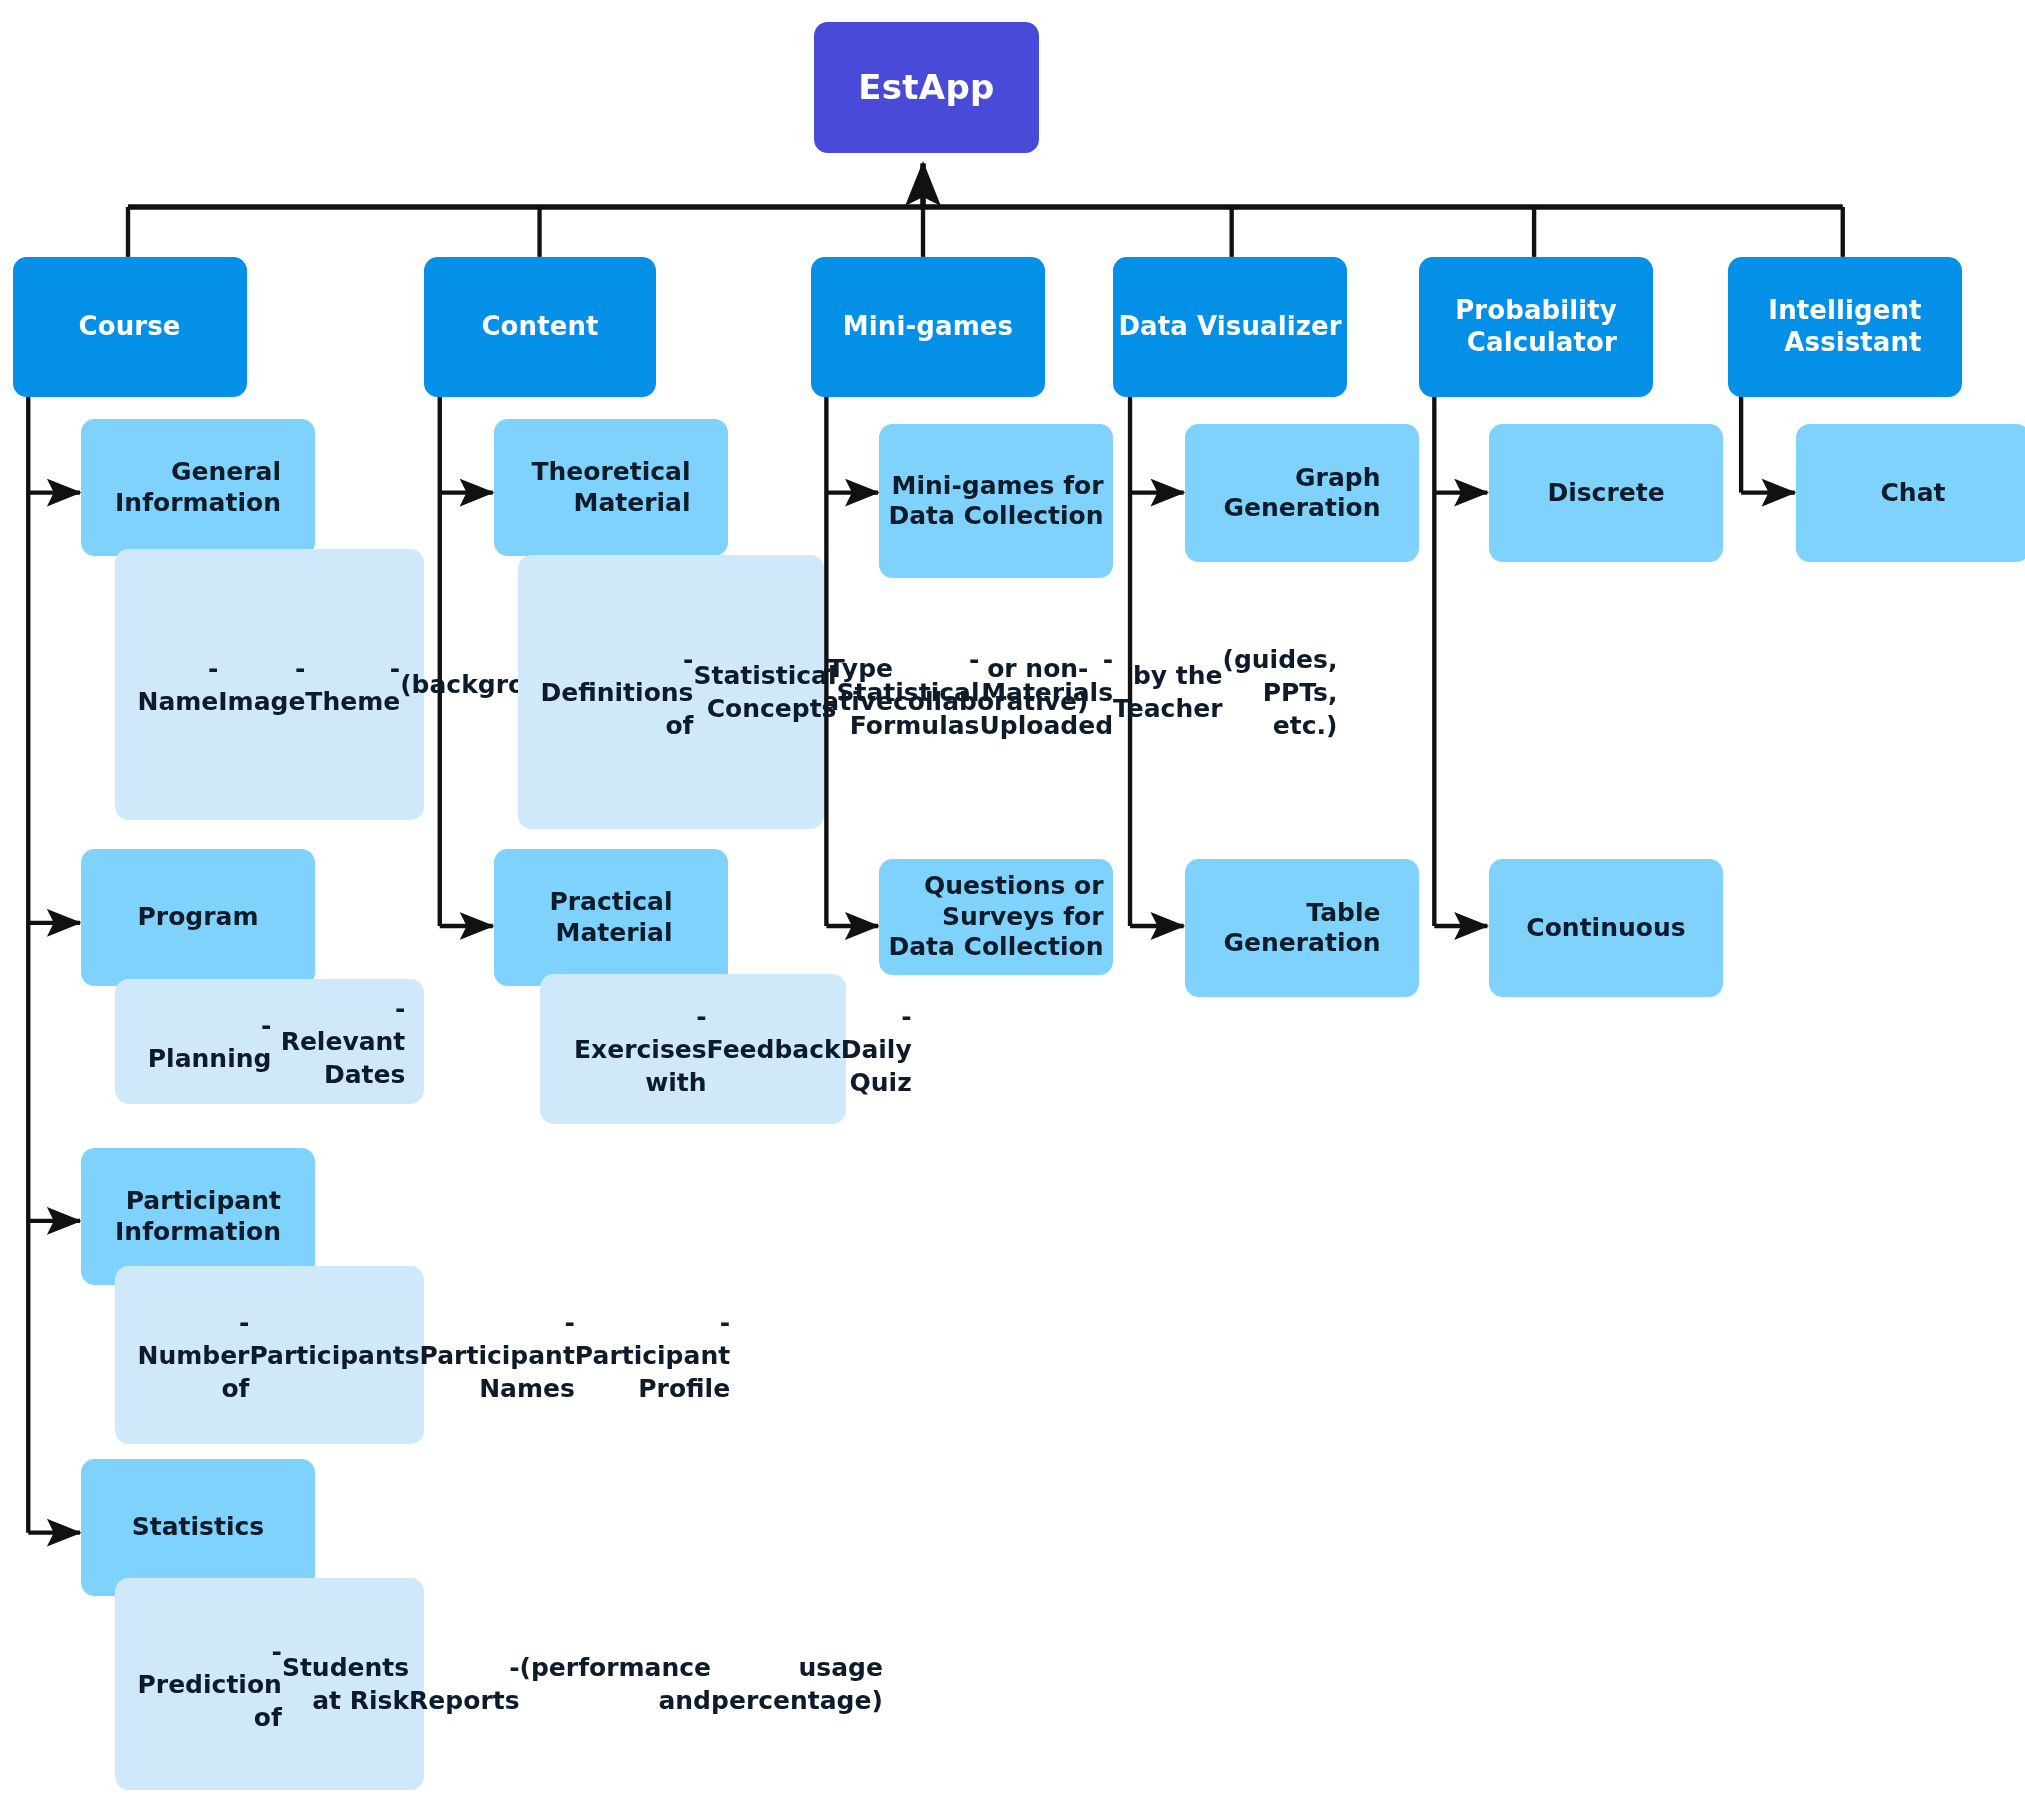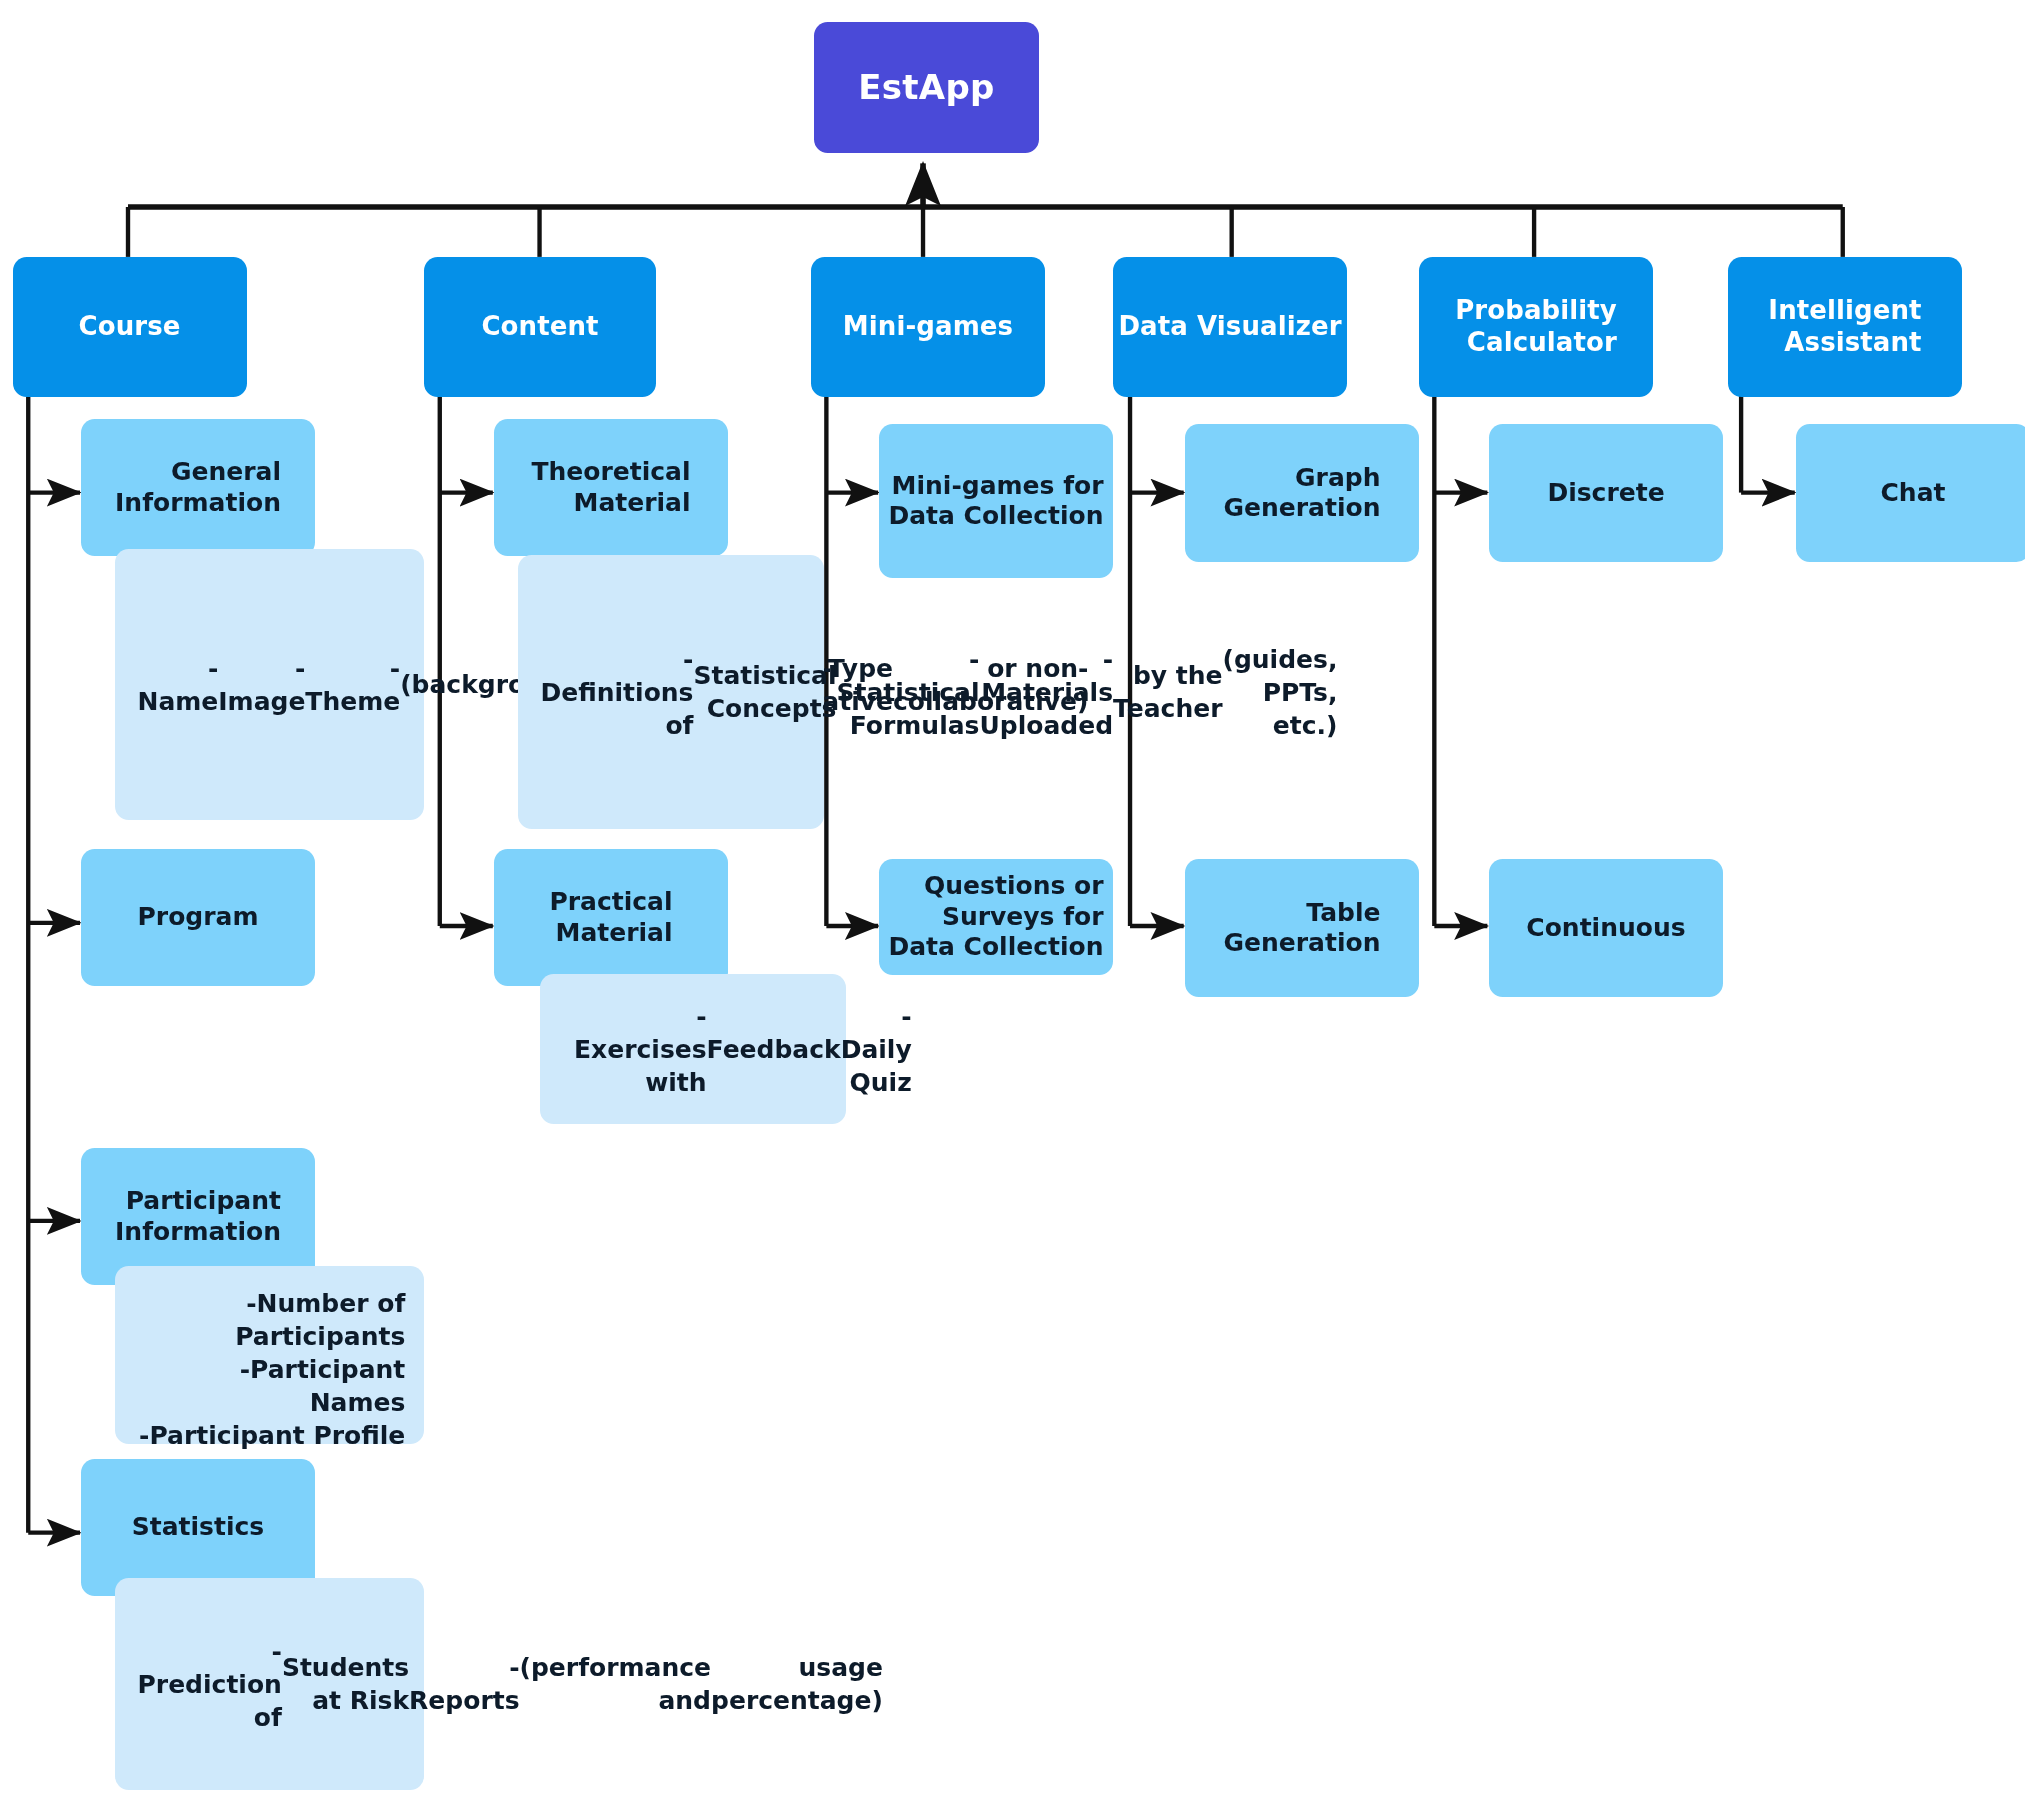--- a/index.html
+++ b/index.html
@@ -136,24 +136,28 @@
     <span>-Name</span>
     <span>-Image</span>
     <span>-Theme</span>
     <span>(backgrounds,</span>
     <span>colors, etc.)</span>
     <span>-Type (collaborative</span>
     <span>or non-collaborative)</span>
   </div>
 
   <div class="node lvl2" style="left:81px;top:849px;width:234px;height:137px;">Program</div>
+  <div class="detail node" style="left:115px;top:979px;width:309px;height:125px;">
+    <span>-Planning</span>
+    <span>-Relevant Dates</span>
+  </div>
 
   <div class="node lvl2" style="left:81px;top:1148px;width:234px;height:137px;">Participant
 Information</div>
-  <div class="detail node" style="left:115px;top:1266px;width:309px;height:178px;flex-direction:column;">
+  <div class="detail node" style="left:115px;top:1266px;width:309px;height:178px;">
     <span>-Number of</span>
     <span>Participants</span>
     <span>-Participant Names</span>
     <span>-Participant Profile</span>
   </div>
 
   <div class="node lvl2" style="left:81px;top:1459px;width:234px;height:137px;">Statistics</div>
   <div class="detail node" style="left:115px;top:1578px;width:309px;height:212px;">
     <span>-Prediction of</span>
     <span>Students at Risk</span>

